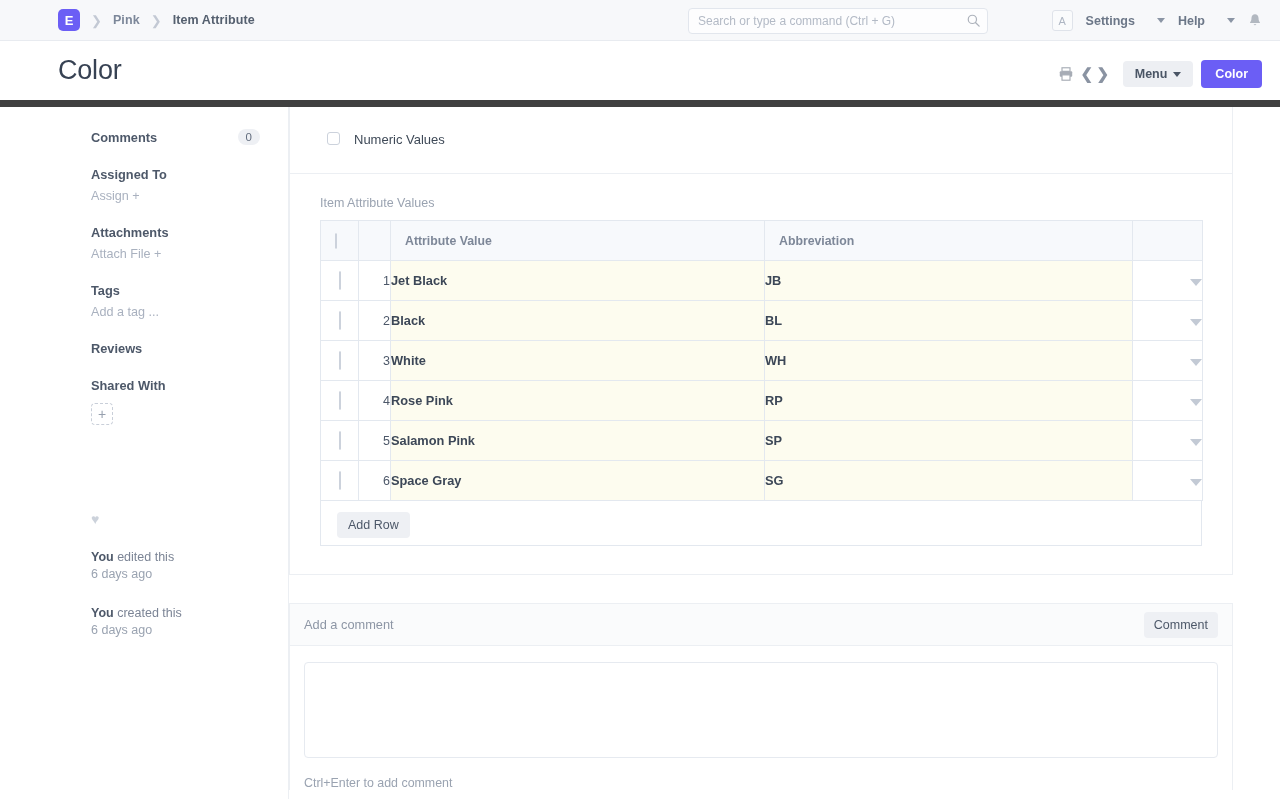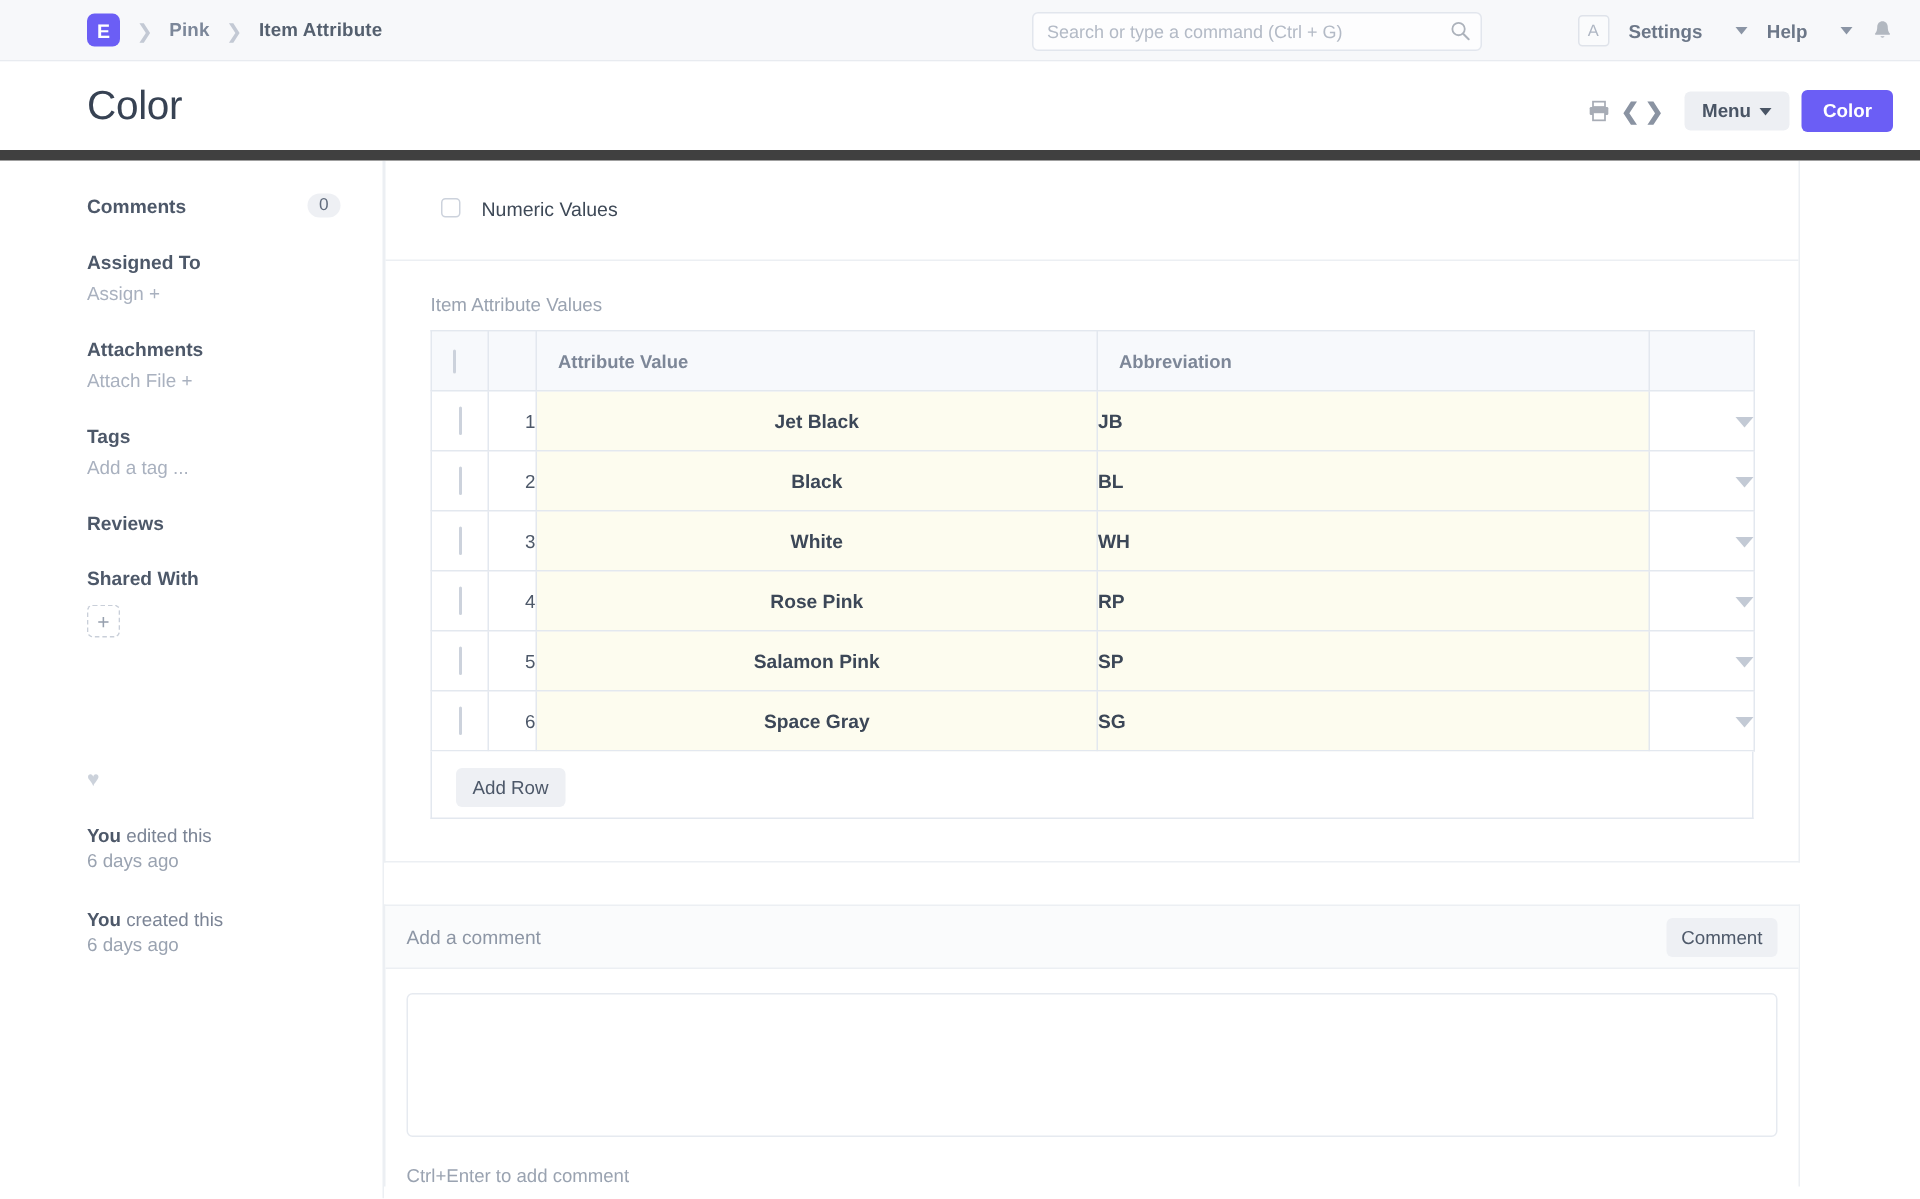--- a/index.html
+++ b/index.html
@@ -168,21 +168,21 @@
     padding: 8px 14px;
   }
   .caret-dk {
     width: 0; height: 0;
     border-left: 4px solid transparent;
     border-right: 4px solid transparent;
     border-top: 5px solid #4a5565;
   }
 
   
-  .body-wrap { display: flex; height: 692px; }
+  .body-wrap { display: flex; height: 692px; margin-left: 33px; }
 
   
   .sidebar {
     width: 256px;
     flex: 0 0 256px;
     border-right: 1px solid #eceff3;
     padding: 22px 28px 0 58px;
     background: #fff;
   }
   .sb-row {
@@ -285,21 +285,21 @@
   table.grid thead th {
     background: #f7f9fc;
     font-size: 12.3px;
     font-weight: bold;
     color: #7d8798;
     text-align: left;
     padding-left: 14px;
   }
   .col-cb   { width: 38px; }
   .col-idx  { width: 32px; }
-  .col-val  { width: 374px; text-align: center; }
+  .col-val  { width: 374px; }
   .col-abb  { width: 368px; }
   .col-act  { width: 70px; }
   th.col-cb, td.col-cb {
     text-align: center;
     padding-left: 0;
     background: #f7f9fc;
   }
   tbody td.col-cb { background: #fff; }
   td.col-cb .cb { margin: 0 auto; }
   td.col-idx {

